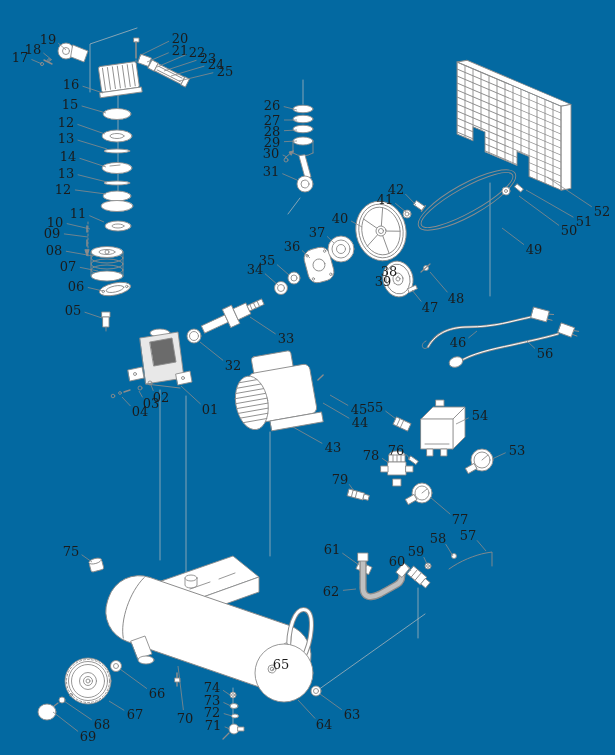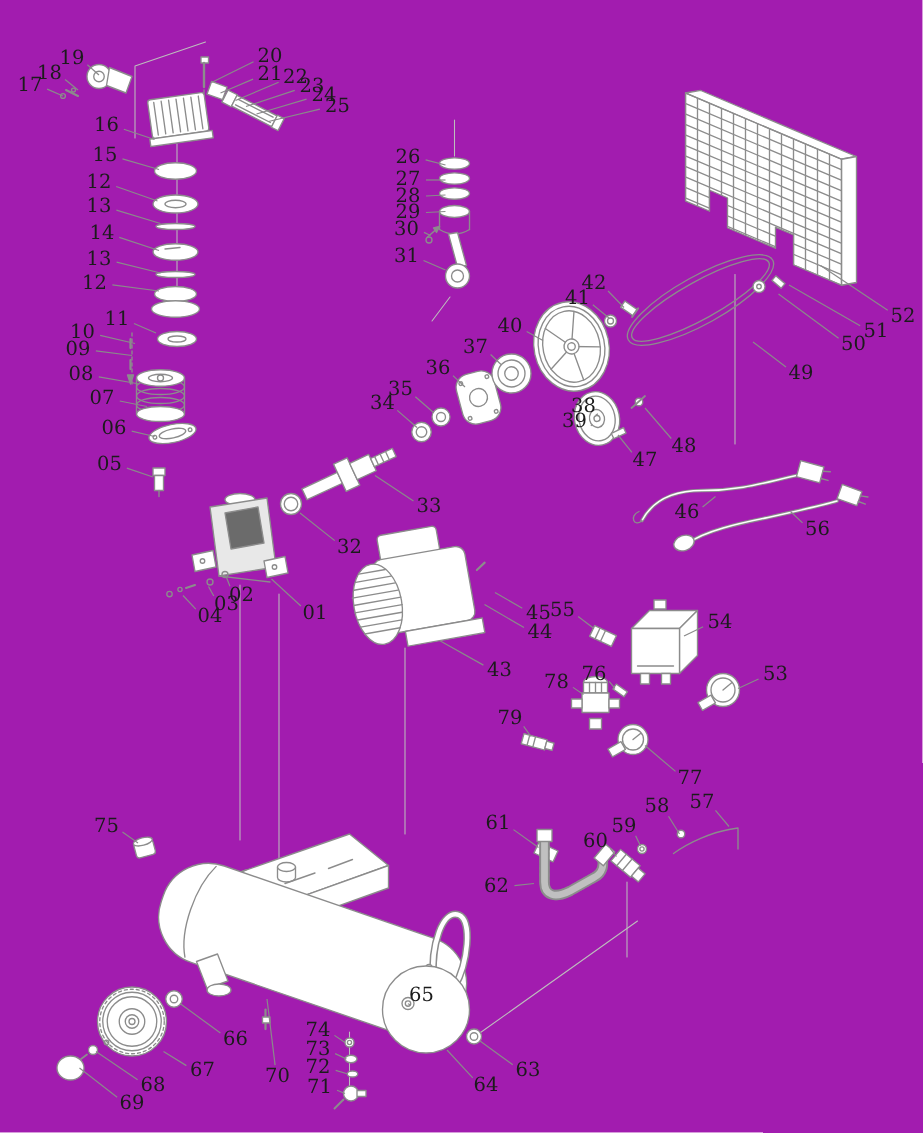--- a/index.html
+++ b/index.html
@@ -1,16 +1,16 @@
 <!DOCTYPE html>
 <html><head>
 <meta charset="utf-8">
 <style>
   html,body{margin:0;padding:0;background:#ffffff;}
-  .canvas{position:relative;width:615px;height:755px;background:#a21caf;overflow:hidden;}
+  .canvas{position:relative;width:615px;height:755px;background:#0369a1;overflow:hidden;}
   svg{display:block;}
   .part-label{
     font-family:"DejaVu Serif", serif;
     font-size:13px;
     fill:#1b1b1b;
     text-anchor:middle;
     dominant-baseline:central;
   }
   .leader{stroke:#8a8a8a;stroke-width:0.8;fill:none;}
   .art{stroke:#8c8c8c;fill:none;stroke-width:0.9;stroke-linejoin:round;stroke-linecap:round;}

